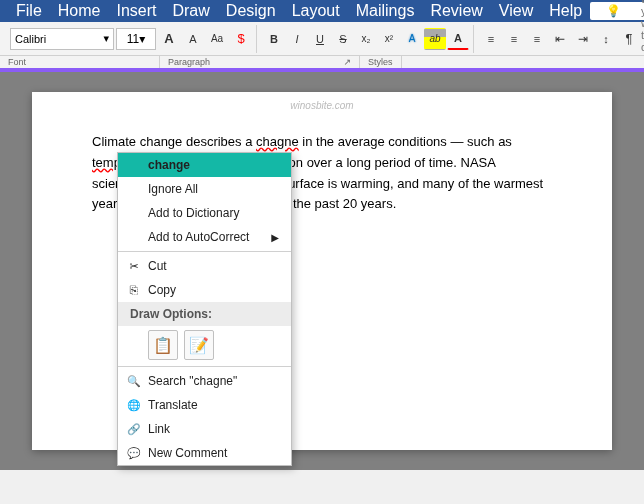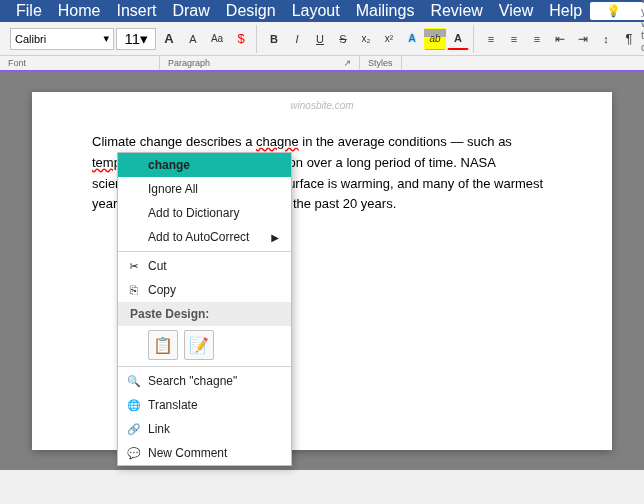--- a/index.html
+++ b/index.html
@@ -55,31 +55,31 @@
       border: 1px solid #c0c0c0;
       width: 104px; height: 22px;
       font-size: 11px;
       padding: 0 4px;
       background: white;
       display: flex; align-items: center; justify-content: space-between;
     }
     .font-size {
       border: 1px solid #c0c0c0;
       width: 36px; height: 22px;
-      font-size: 15px;
+      font-size: 12px;
       padding: 0 19px;
       background: white;
       display: flex; align-items: center; justify-content: center;
     }
 
     
     .section-labels {
       background: #f3f3f3;
       display: flex;
-      border-bottom: 2px solid #8b5cf6;
+      border-bottom: 4px solid #8b5cf6;
       height: 16px;
       font-size: 9px;
       color: #666;
     }
     .sec-label {
       padding: 2px 8px;
       border-right: 1px solid #d0d0d0;
       display: flex; align-items: center;
     }
 
@@ -278,21 +278,21 @@
       <hr class="ctx-separator">
       <div class="ctx-item">
         <span class="icon-box">✂</span>
         <span>Cut</span>
       </div>
       <div class="ctx-item">
         <span class="icon-box">⎘</span>
         <span>Copy</span>
       </div>
       <div class="ctx-item section-header">
-        <span>Paste Design:</span>
+        <span>Draw Options:</span>
       </div>
       <div class="paste-options-row">
         <div class="paste-icon" title="Keep Source Formatting">📋</div>
         <div class="paste-icon" title="Merge Formatting">📝</div>
       </div>
       <hr class="ctx-separator">
       <div class="ctx-item">
         <span class="icon-box">🔍</span>
         <span>Search "chagne"</span>
       </div>

